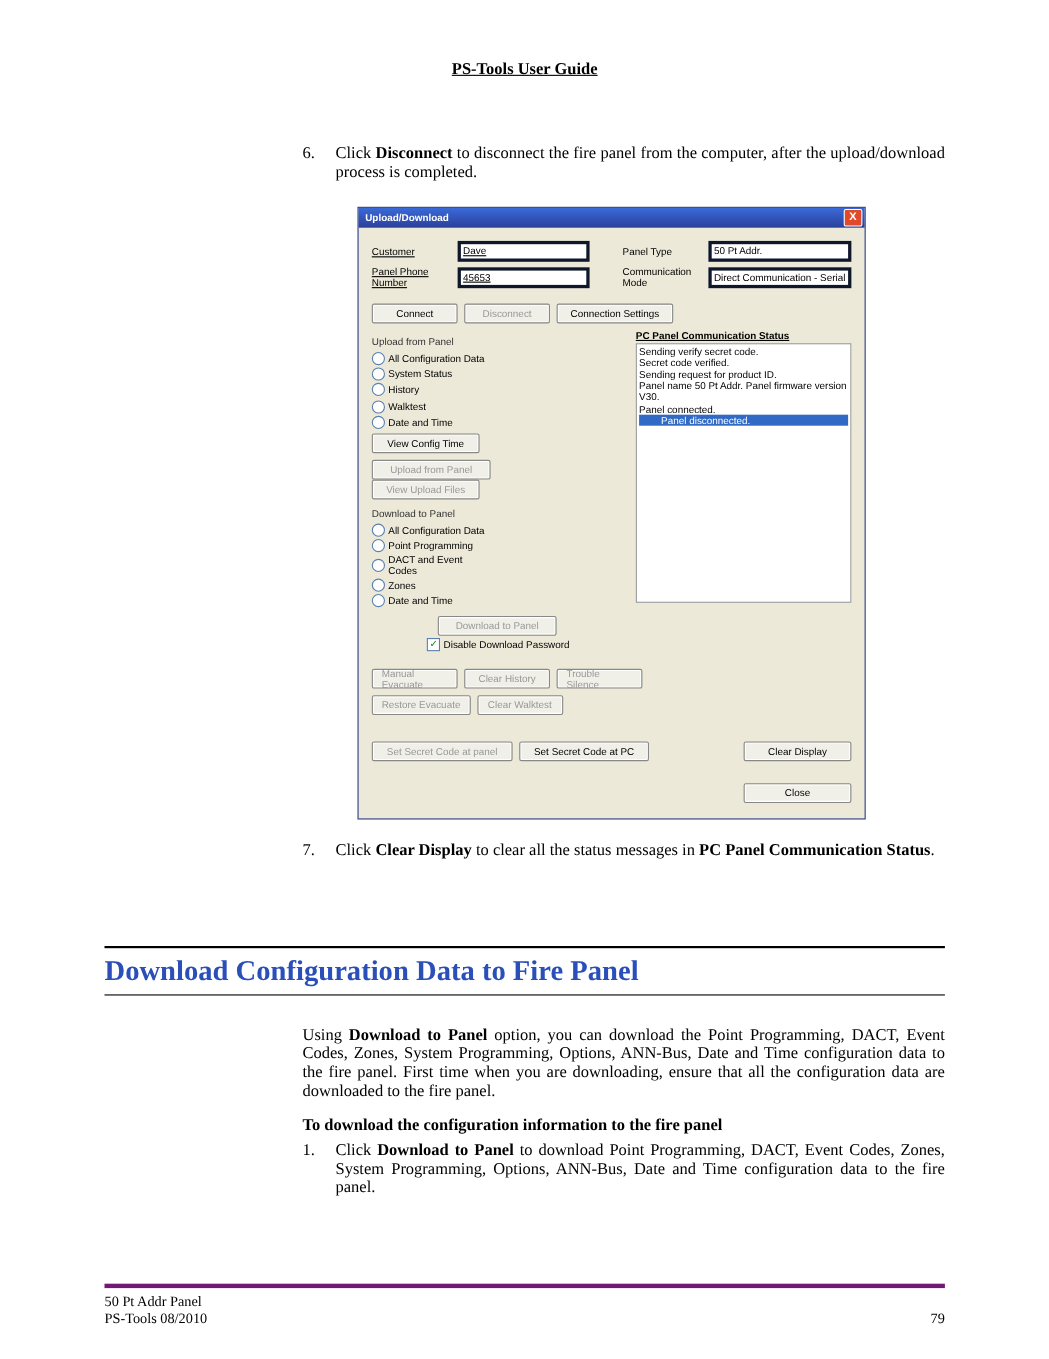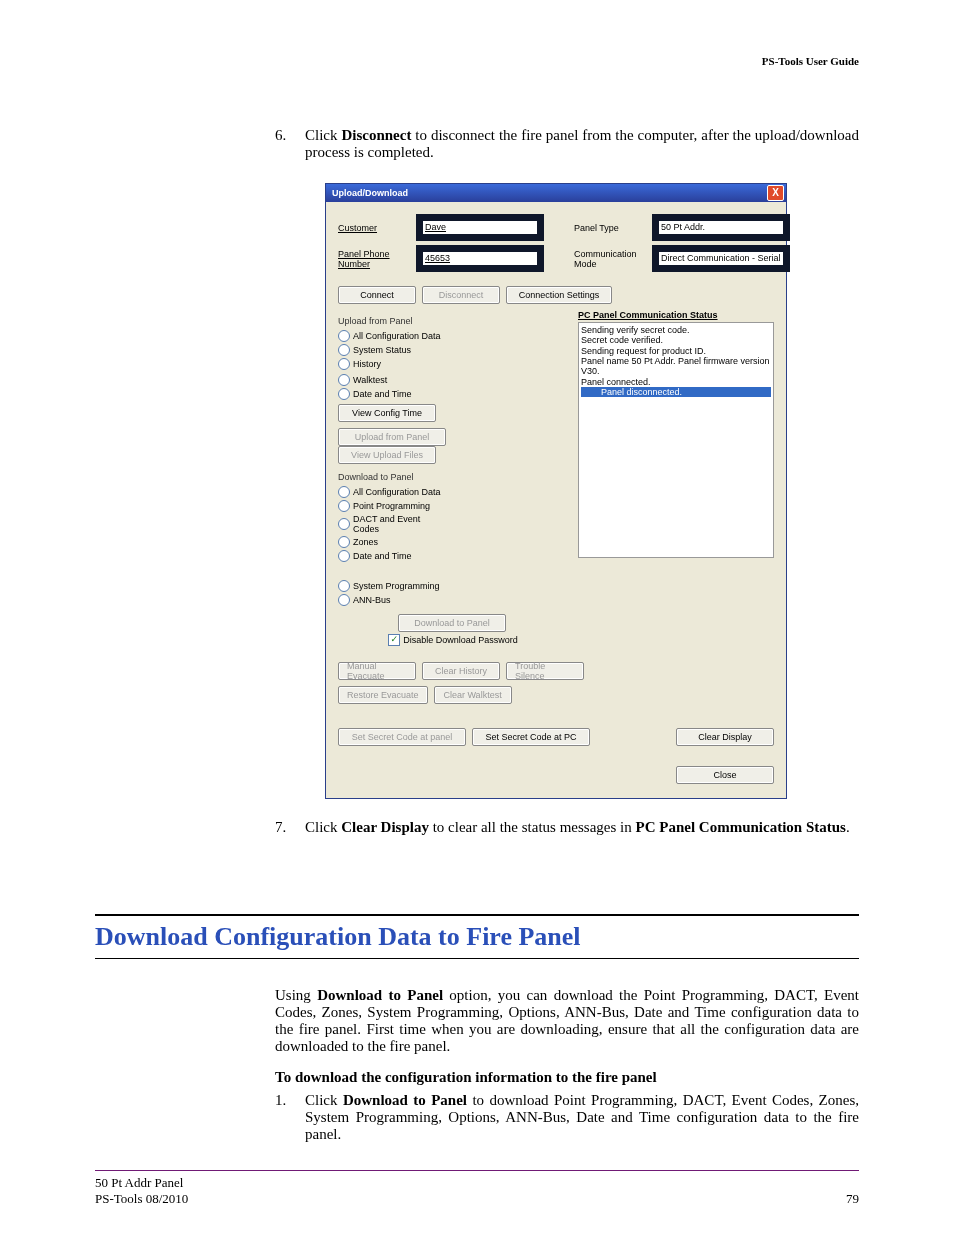--- a/index.html
+++ b/index.html
@@ -10,24 +10,25 @@
     background: #fff;
     width: 954px;
   }
   .page {
     padding: 55px 95px 40px 95px;
     box-sizing: border-box;
     min-height: 1235px;
     position: relative;
   }
   .header-right {
-    text-align: right;
-    font-size: 11px;
+    text-align: center;
+    font-size: 15px;
     font-weight: bold;
     margin-bottom: 60px;
+    text-decoration: underline;
   }
   .step {
     display: flex;
     margin: 0 0 8px 180px;
     text-align: justify;
   }
   .step-num {
     width: 30px;
     flex-shrink: 0;
   }
@@ -74,21 +75,21 @@
   }
   .row {
     display: flex;
     margin-bottom: 4px;
     align-items: center;
   }
   .lbl {
     width: 78px;
   }
   .txtfield {
-    border: 7px solid #0f172a;
+    border: 3px solid #0f172a;
     background: #fff;
     height: 13px;
     padding: 0 2px;
     font-size: 9px;
     line-height: 13px;
   }
   .top-grid {
     display: flex;
     gap: 30px;
   }
@@ -196,21 +197,21 @@
   }
   .sub-head {
     margin: 10px 0 6px 180px;
     font-weight: bold;
   }
   .footer {
     position: absolute;
     bottom: 28px;
     left: 95px;
     right: 95px;
-    border-top: 1px solid #701a75;
+    border-top: 4px solid #701a75;
     padding-top: 4px;
     display: flex;
     justify-content: space-between;
     font-size: 13px;
   }
 </style>
 </head>
 <body>
 
 <div class="page">
@@ -311,31 +312,20 @@
                   </div>
                 <div class="radio">
                     <span class="radio-dot"></span>
                     <span>Zones</span>
                   </div>
                 <div class="radio">
                     <span class="radio-dot"></span>
                     <span>Date and Time</span>
                   </div>
               </div>
-              <div class="col-b">
-                <div style="height:14px"></div>
-                <div class="radio">
-                    <span class="radio-dot"></span>
-                    <span>System Programming</span>
-                  </div>
-                <div class="radio">
-                    <span class="radio-dot"></span>
-                    <span>ANN-Bus</span>
-                  </div>
-              </div>
             </div>
             <div class="two-col" style="margin-top:6px;align-items:center">
               <div class="col-a"><div class="btn disabled" style="min-width:90px">Download to Panel</div></div>
               <div class="col-b">
                   <div class="radio">
                     <span class="check-box">✓</span>
                     <span>Disable Download Password</span>
                   </div>
                 </div>
             </div>

